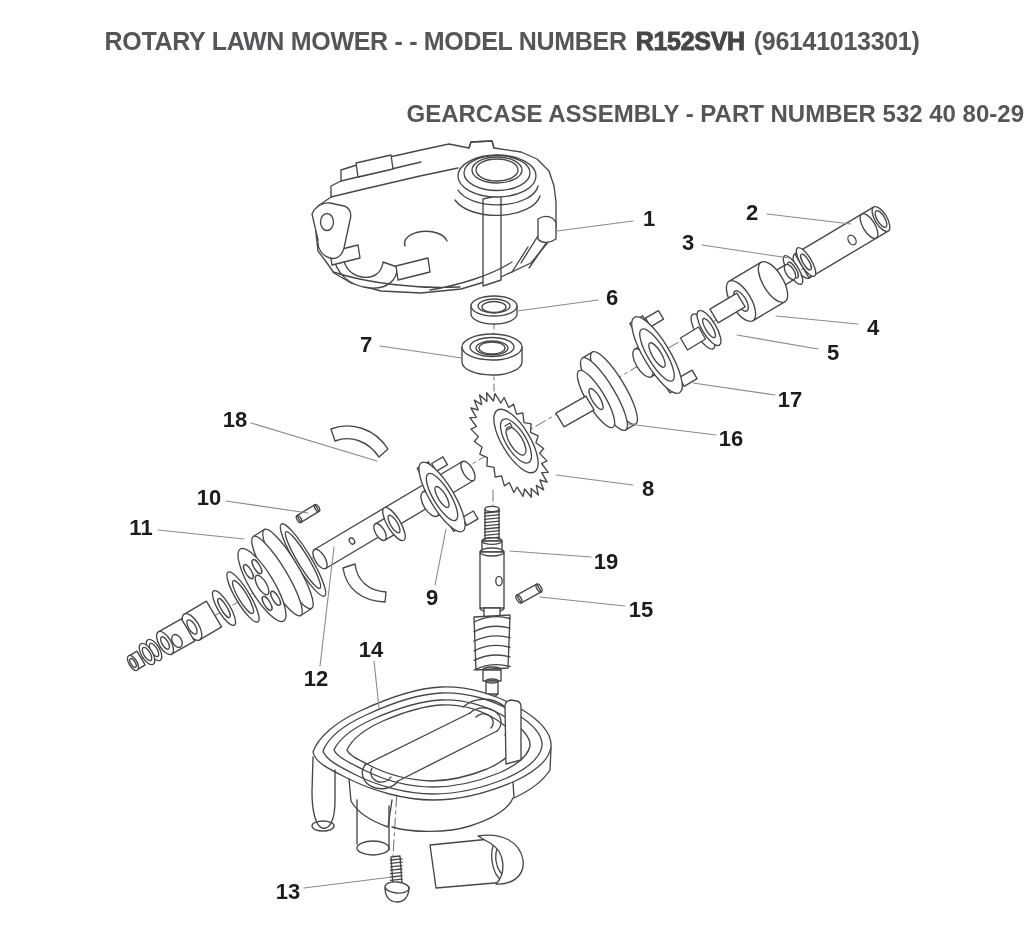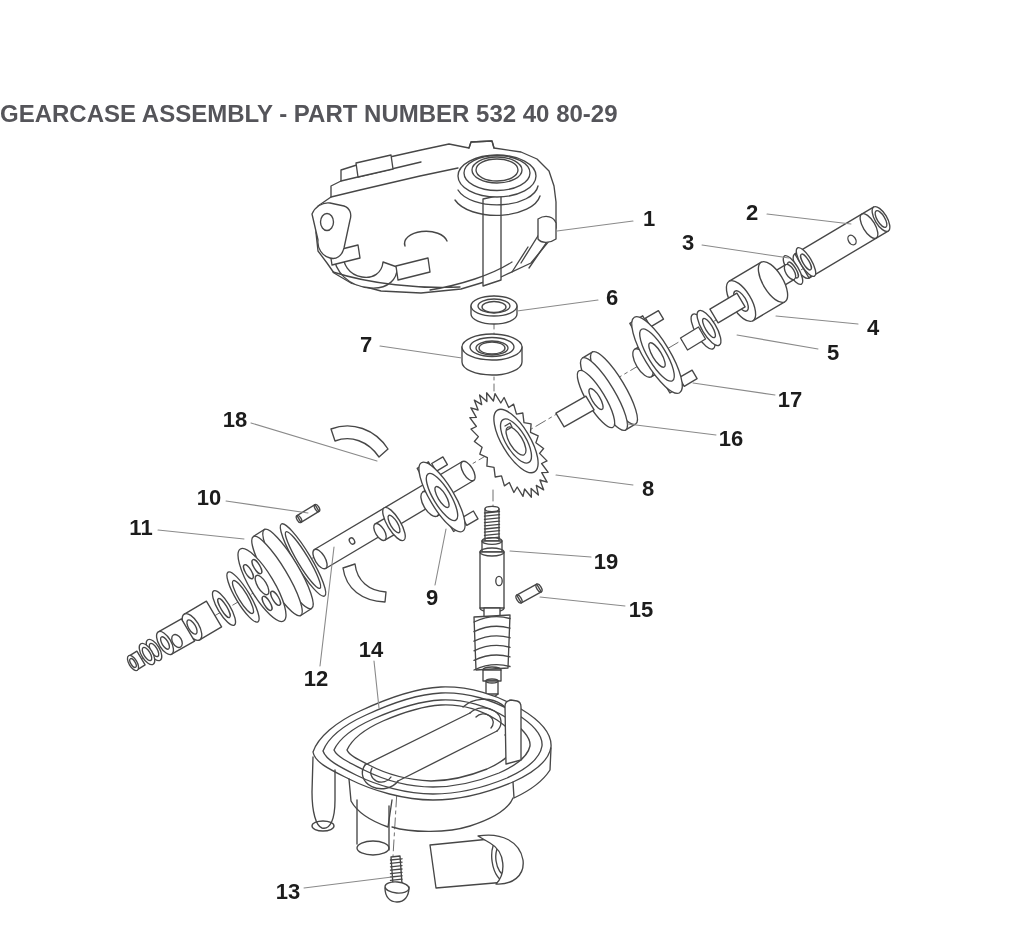--- a/index.html
+++ b/index.html
@@ -5,21 +5,21 @@
   html,body{margin:0;padding:0;}
   body{
     width:1024px;height:931px;position:relative;overflow:hidden;
     background:#ffffff;
     font-family:"Liberation Sans", sans-serif;
   }
   header{position:absolute;top:0;left:0;width:1024px;height:140px;color:#55555a;font-weight:bold;}
   .t1{position:absolute;top:27px;left:0;width:100%;text-align:center;font-size:25px;letter-spacing:-0.3px;white-space:nowrap;}
   .t1 .model{color:#46464a;-webkit-text-stroke:0.9px #46464a;margin:0 9px;}
   .t2{position:absolute;top:61px;left:0;width:100%;text-align:center;font-size:24px;}
-  .t3{position:absolute;top:100px;left:0;width:100%;text-align:left;font-size:24px;}
+  .t3{position:absolute;top:100px;left:0;width:100%;text-align:right;font-size:24px;}
   #diagram{position:absolute;top:0;left:0;}
   #diagram path,#diagram ellipse,#diagram line,#diagram polygon,#diagram circle{
     fill:none;stroke:#474747;stroke-width:1.35;stroke-linecap:round;stroke-linejoin:round;
   }
   #diagram .fw{fill:#ffffff;}
   #diagram .thin{stroke-width:1;}
   #diagram .cl{stroke:#6e6e6e;stroke-width:1;stroke-dasharray:11 4 3 4;}
   #diagram .leader{stroke:#8a8a8a;stroke-width:1.1;}
   #diagram text.callout{font:bold 22px "Liberation Sans",sans-serif;fill:#1c1c1c;stroke:none;text-anchor:middle;}
 </style>
@@ -337,14 +337,15 @@
       <line x1="775" y1="395" x2="693" y2="383" class="leader"></line>
       <text x="790" y="407" class="callout">17</text>
       <line x1="251" y1="423" x2="377" y2="461" class="leader"></line>
       <text x="235" y="427" class="callout">18</text>
       <line x1="591" y1="557" x2="510" y2="551" class="leader"></line>
       <text x="606" y="569" class="callout">19</text>
     </g>
 </svg>
 
 <header>
+  <div class="t1"><span>ROTARY LAWN MOWER - - MODEL NUMBER</span><span class="model">R152SVH</span><span>(96141013301)</span></div>
   <div class="t3">GEARCASE ASSEMBLY - PART NUMBER 532 40 80-29</div>
 </header>
 
 </body></html>

